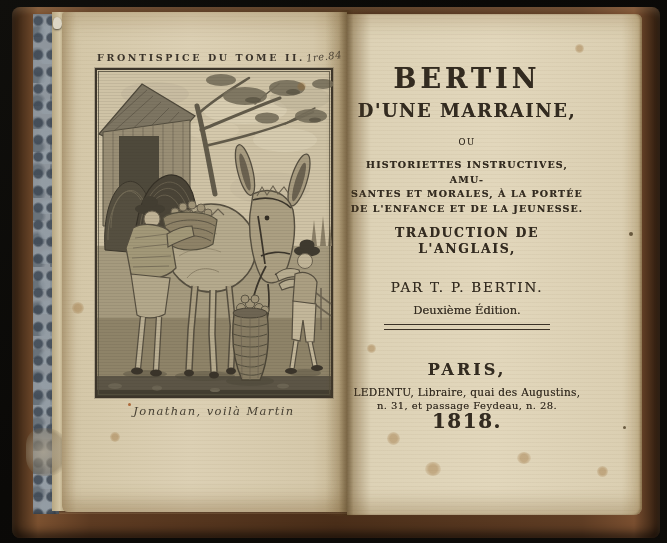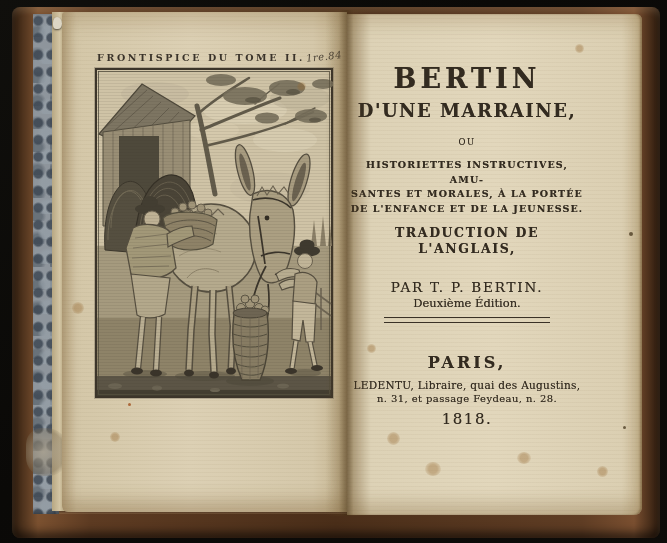--- a/index.html
+++ b/index.html
@@ -51,28 +51,28 @@
   
   .tp{position:absolute;left:0;top:0;width:240px;color:#332b20;text-align:center;
       padding-top:48px;text-shadow:0 0 .5px rgba(51,43,32,.6);}
   .tp .t1{font-size:27px;font-weight:bold;letter-spacing:4px;line-height:34px;}
   .tp .t2{font-size:18px;font-weight:bold;letter-spacing:1.5px;line-height:22px;margin-top:4px;}
   .tp .ou{font-size:8.5px;letter-spacing:1.5px;line-height:12px;margin-top:14px;}
   .tp .sub{font-size:9.5px;font-weight:bold;letter-spacing:1.1px;line-height:14.5px;margin-top:10px;}
   .tp .ornes{font-size:14.5px;line-height:18px;margin-top:4px;}
   .tp .trad{font-size:12.5px;font-weight:bold;letter-spacing:1.6px;line-height:16px;margin-top:9px;}
   .tp .par{font-size:13.5px;letter-spacing:1.8px;line-height:17px;margin-top:22px;}
-  .tp .edition{font-size:11.5px;line-height:15px;}
+  .tp .edition{font-size:11.5px;line-height:15px;margin-top:7px;}
   .tp .rule{width:166px;height:0;border-top:1.8px solid #3a3126;margin:6px auto 0;}
   .tp .rule2{margin-top:4px;}
   .tp .tome{font-size:17px;font-weight:bold;letter-spacing:2px;line-height:19px;margin-top:5px;}
   .tp .city{font-size:16px;font-weight:bold;letter-spacing:3px;line-height:19px;margin-top:30px;}
   .tp .pub1{font-size:10.5px;line-height:14px;margin-top:6px;letter-spacing:.3px;}
   .tp .pub2{font-size:10px;line-height:13px;letter-spacing:.4px;}
-  .tp .year{font-size:15px;letter-spacing:1.5px;line-height:18px;margin-top:5px;}
+  .tp .year{font-size:20px;letter-spacing:1.5px;line-height:18px;font-weight:bold;}
   
   .spot{position:absolute;border-radius:50%;background:radial-gradient(circle,rgba(150,105,50,.4) 0 40%,rgba(150,105,50,.15) 70%,transparent 100%);}
   .speck{position:absolute;border-radius:50%;background:rgba(70,55,30,.75);}
 </style>
 </head>
 <body>
 
 <div id="stage">
 
   <div class="cover"></div>
@@ -255,20 +255,21 @@
         <ellipse cx="20" cy="318" rx="7" ry="3"></ellipse>
           <ellipse cx="62" cy="320" rx="5" ry="2.5"></ellipse>
         <ellipse cx="188" cy="318" rx="6" ry="2.5"></ellipse>
           <ellipse cx="120" cy="322" rx="5" ry="2"></ellipse>
       </g>
 
       <rect x="3.5" y="3.5" width="231" height="323" fill="none" stroke="#55503f" stroke-width=".8"></rect>
     </svg>
     <div class="fp-hatch"></div>
 
+    <div class="fp-caption">Jonathan, voilà Martin</div>
 
     <div class="spot" style="left:10px;top:290px;width:12px;height:12px;"></div>
     <div class="spot" style="left:48px;top:420px;width:10px;height:10px;"></div>
     <div class="speck" style="left:66px;top:391px;width:3px;height:3px;background:rgba(160,80,30,.8);"></div>
     <div class="spot" style="left:235px;top:70px;width:9px;height:9px;"></div>
   </div>
 
   <div class="page page-right">
     <div class="tp">
       <div class="t1">BERTIN</div>

